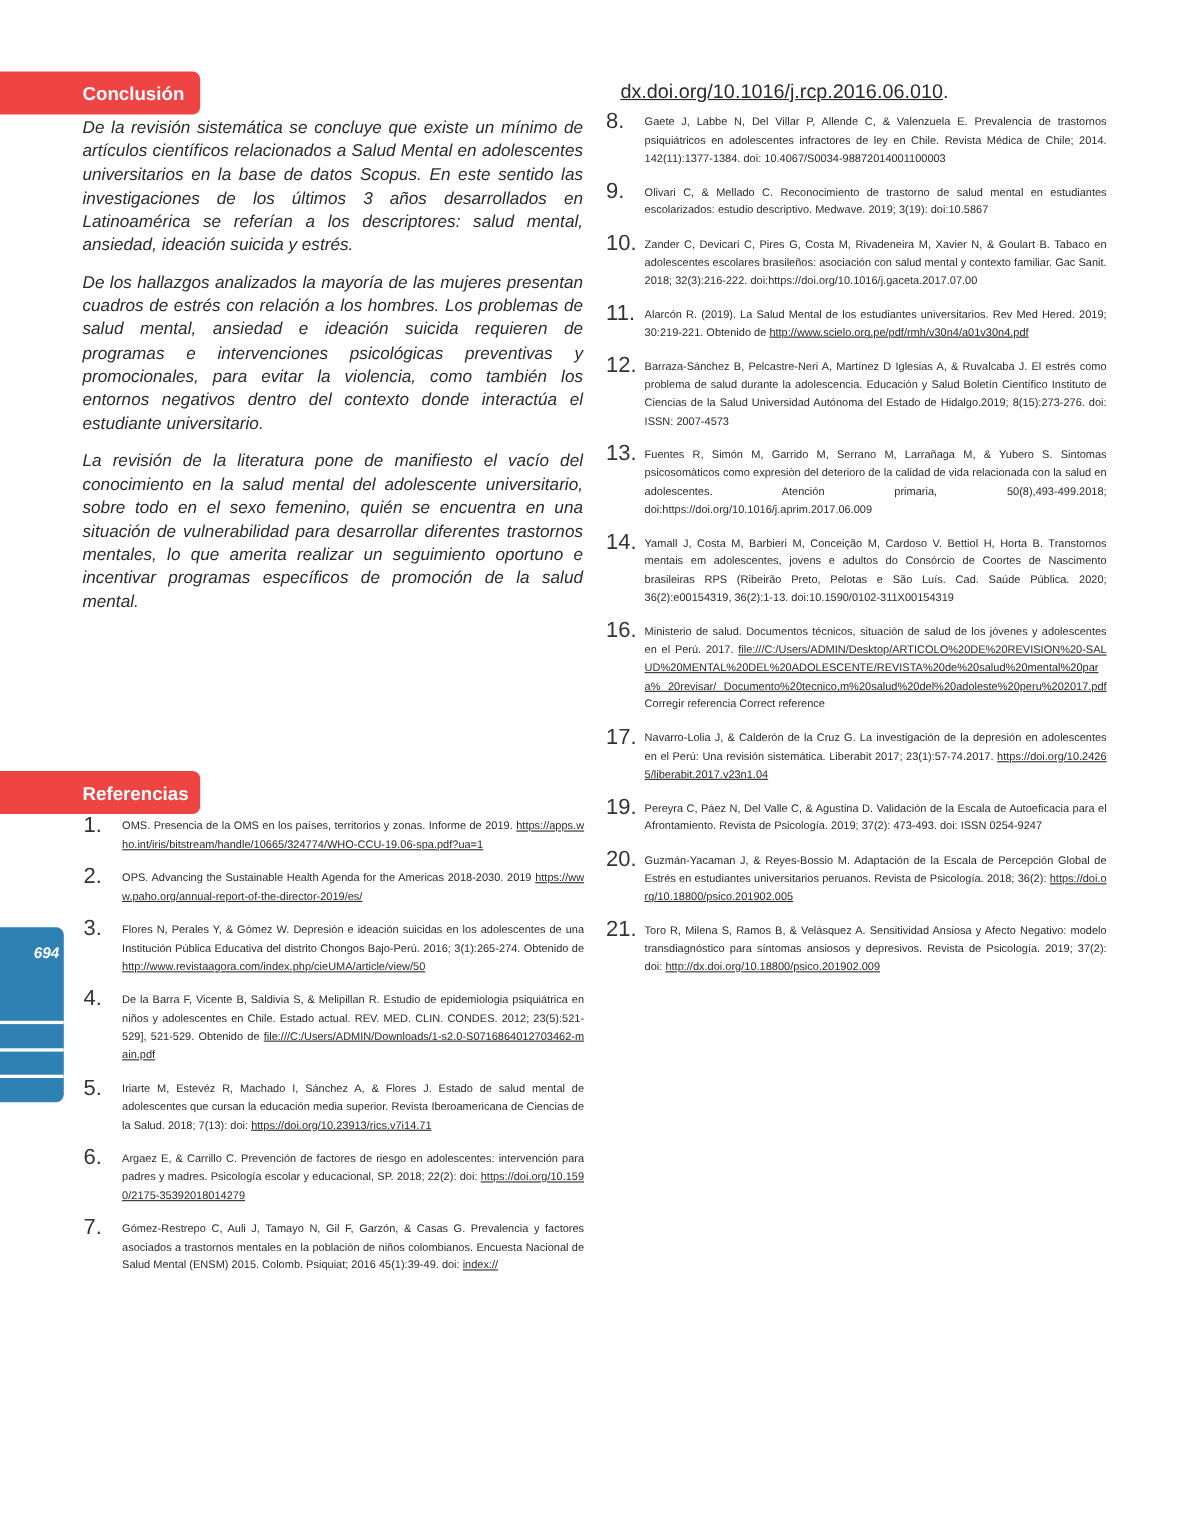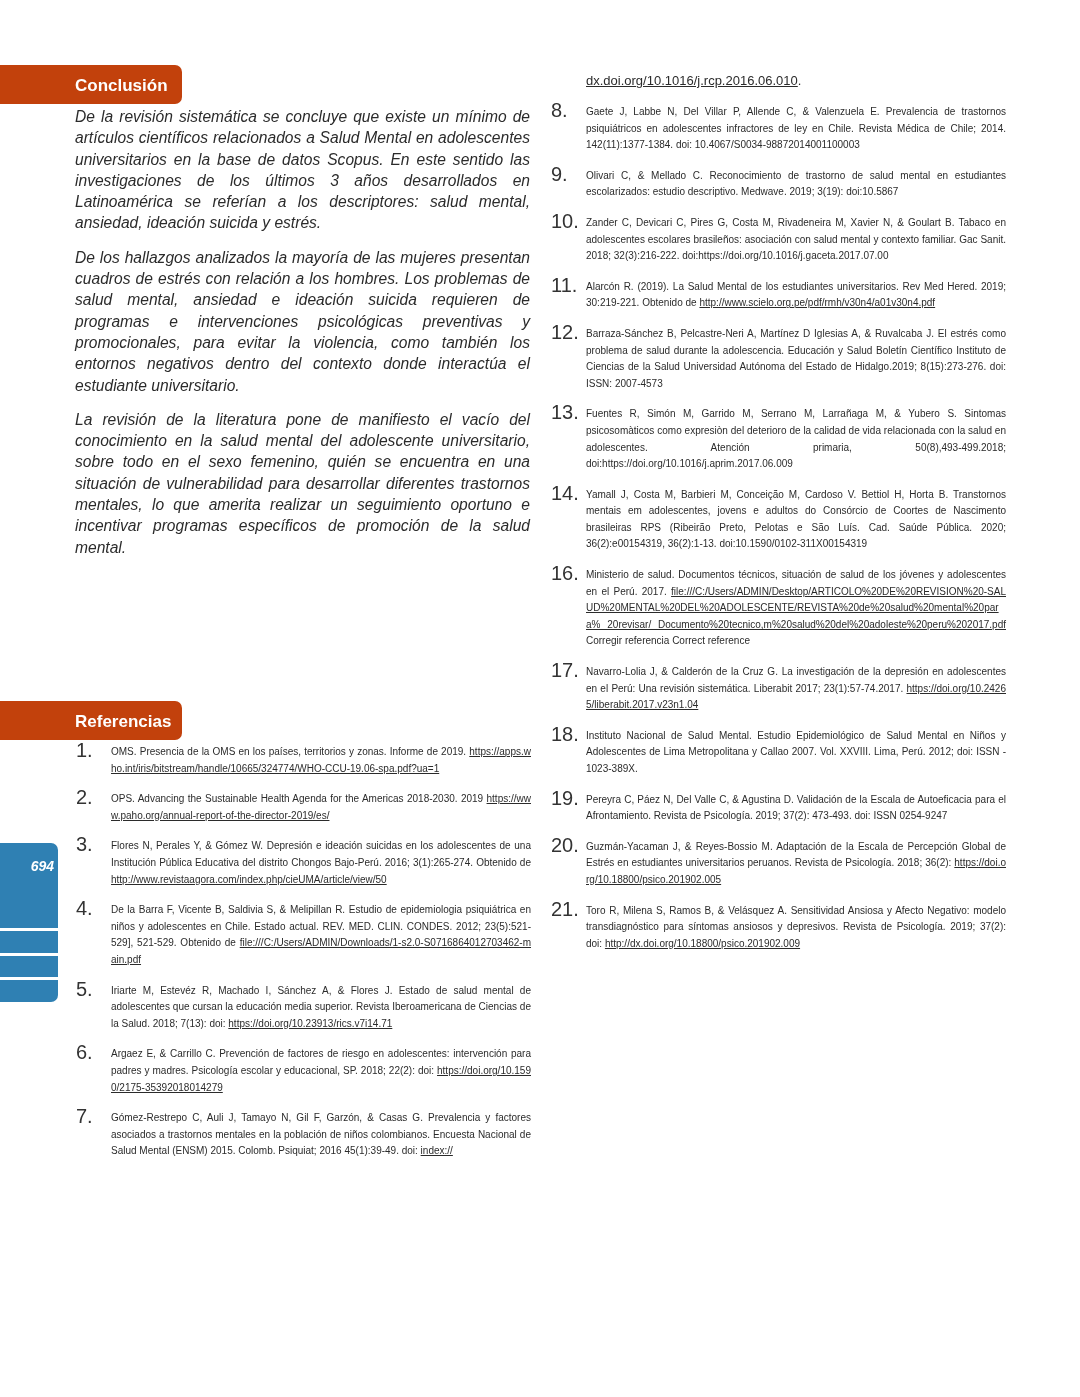--- a/index.html
+++ b/index.html
@@ -2,21 +2,21 @@
 <html><head>
   <meta charset="utf-8">
   <style>
     html, body { margin: 0; padding: 0; }
     body {
       width: 1080px; height: 1397px; position: relative; background: #ffffff;
       font-family: "Liberation Sans", sans-serif; color: #2b2b2b; overflow: hidden;
     }
     .section-head {
       position: absolute; left: 0; width: 182px; height: 39px;
-      background: #c2410c; border-radius: 0 7px 7px 0;
+      background: #ef4444; border-radius: 0 7px 7px 0;
       box-sizing: border-box; padding-left: 75px;
       color: #ffffff; font-weight: bold; font-size: 17px; line-height: 41px;
     }
     .page-tab {
       position: absolute; left: 0; top: 843px; width: 58px; height: 159px;
       background: #2f80b3; border-radius: 0 7px 7px 0; overflow: hidden;
     }
     .page-num {
       position: absolute; right: 4px; top: 15px;
       color: #fff; font-weight: bold; font-size: 14px; font-style: italic;
@@ -86,21 +86,21 @@
     <div class="ref">
       <span class="ref-num">6.</span>
       <div class="ref-text"><span>Argaez E, &amp; Carrillo C. Prevención de factores de riesgo en adolescentes: intervención para padres y madres. Psicología escolar y educacional, SP. 2018; 22(2): doi: </span><a href="#" style="word-break: break-all;">https://doi.org/10.1590/2175-35392018014279</a></div>
     </div>
     <div class="ref">
       <span class="ref-num">7.</span>
       <div class="ref-text"><span>Gómez-Restrepo C, Auli J, Tamayo N, Gil F, Garzón, &amp; Casas G. Prevalencia y factores asociados a trastornos mentales en la población de niños colombianos. Encuesta Nacional de Salud Mental (ENSM) 2015. Colomb. Psiquiat; 2016 45(1):39-49. doi: </span><a href="#" style="word-break: break-all;">index://</a></div>
     </div>
   </div>
 
-<div style="position:absolute; left:586px; top:73px; font-size:13px;">
+<div style="position:absolute; left:564px; top:73px; font-size:18px;">
   <a href="#" style="color:#2b2b2b;">dx.doi.org/10.1016/j.rcp.2016.06.010</a><span>.</span>
 </div>
 
 <div class="refs" id="refs-right" style="left:551px; top:104px;">
     <div class="ref">
       <span class="ref-num">8.</span>
       <div class="ref-text"><span>Gaete J, Labbe N, Del Villar P, Allende C, &amp; Valenzuela E. Prevalencia de trastornos psiquiátricos en adolescentes infractores de ley en Chile. Revista Médica de Chile; 2014. 142(11):1377-1384. doi: 10.4067/S0034-98872014001100003</span></div>
     </div>
     <div class="ref">
       <span class="ref-num">9.</span>
@@ -128,24 +128,20 @@
     </div>
     <div class="ref">
       <span class="ref-num">16.</span>
       <div class="ref-text"><span>Ministerio de salud. Documentos técnicos, situación de salud de los jóvenes y adolescentes en el Perú. 2017. </span><a href="#" style="word-break: break-all;">file:///C:/Users/ADMIN/Desktop/ARTICOLO%20DE%20REVISION%20-SALUD%20MENTAL%20DEL%20ADOLESCENTE/REVISTA%20de%20salud%20mental%20para% 20revisar/ Documento%20tecnico,m%20salud%20del%20adoleste%20peru%202017.pdf</a><span> Corregir referencia Correct reference</span></div>
     </div>
     <div class="ref">
       <span class="ref-num">17.</span>
       <div class="ref-text"><span>Navarro-Lolia J, &amp; Calderón de la Cruz G. La investigación de la depresión en adolescentes en el Perú: Una revisión sistemática. Liberabit 2017; 23(1):57-74.2017. </span><a href="#" style="word-break: break-all;">https://doi.org/10.24265/liberabit.2017.v23n1.04</a></div>
     </div>
     <div class="ref">
-      <span class="ref-num">18.</span>
-      <div class="ref-text"><span>Instituto Nacional de Salud Mental. Estudio Epidemiológico de Salud Mental en Niños y Adolescentes de Lima Metropolitana y Callao 2007. Vol. XXVIII. Lima, Perú. 2012; doi: ISSN - 1023-389X.</span></div>
-    </div>
-    <div class="ref">
       <span class="ref-num">19.</span>
       <div class="ref-text"><span>Pereyra C, Páez N, Del Valle C, &amp; Agustina D. Validación de la Escala de Autoeficacia para el Afrontamiento. Revista de Psicología. 2019; 37(2): 473-493. doi: ISSN 0254-9247</span></div>
     </div>
     <div class="ref">
       <span class="ref-num">20.</span>
       <div class="ref-text"><span>Guzmán-Yacaman J, &amp; Reyes-Bossio M. Adaptación de la Escala de Percepción Global de Estrés en estudiantes universitarios peruanos. Revista de Psicología. 2018; 36(2): </span><a href="#" style="word-break: break-all;">https://doi.org/10.18800/psico.201902.005</a></div>
     </div>
     <div class="ref">
       <span class="ref-num">21.</span>
       <div class="ref-text"><span>Toro R, Milena S, Ramos B, &amp; Velásquez A. Sensitividad Ansiosa y Afecto Negativo: modelo transdiagnóstico para síntomas ansiosos y depresivos. Revista de Psicología. 2019; 37(2): doi: </span><a href="#" style="word-break: break-all;">http://dx.doi.org/10.18800/psico.201902.009</a></div>

